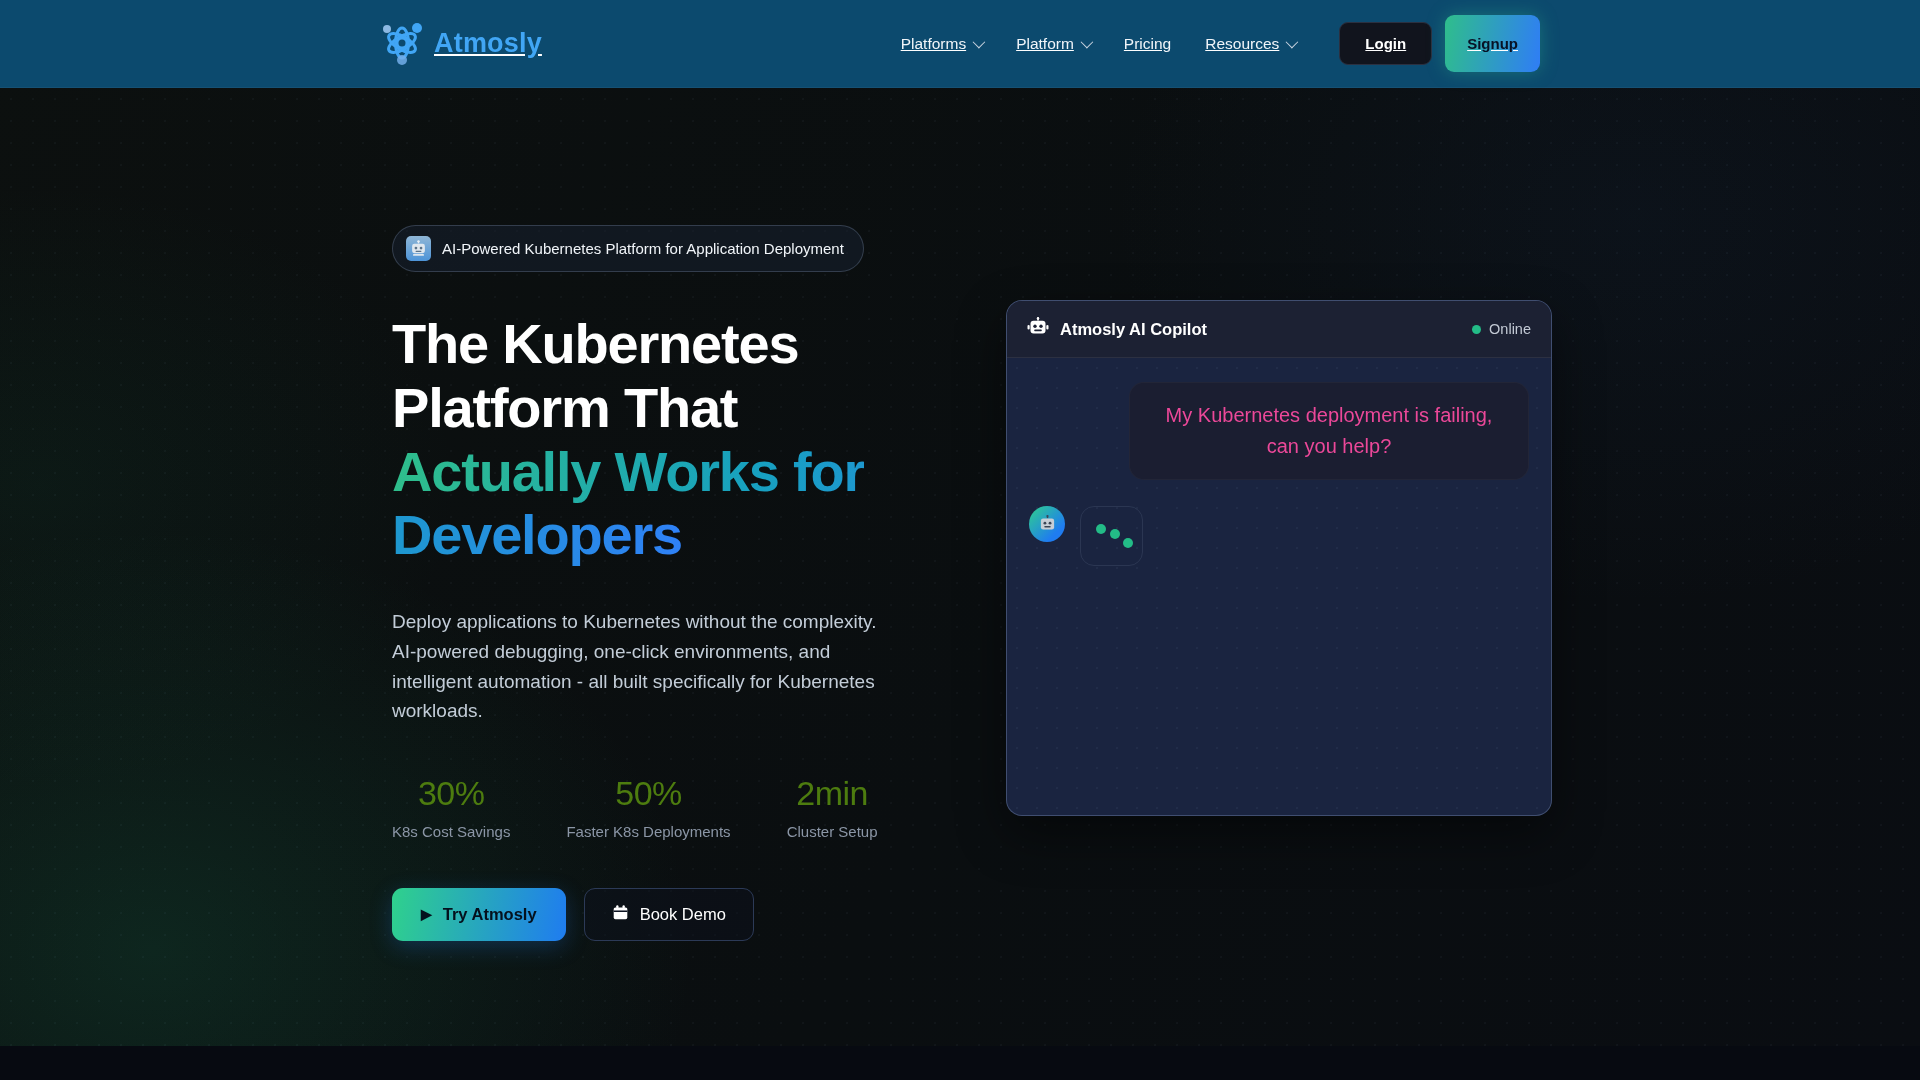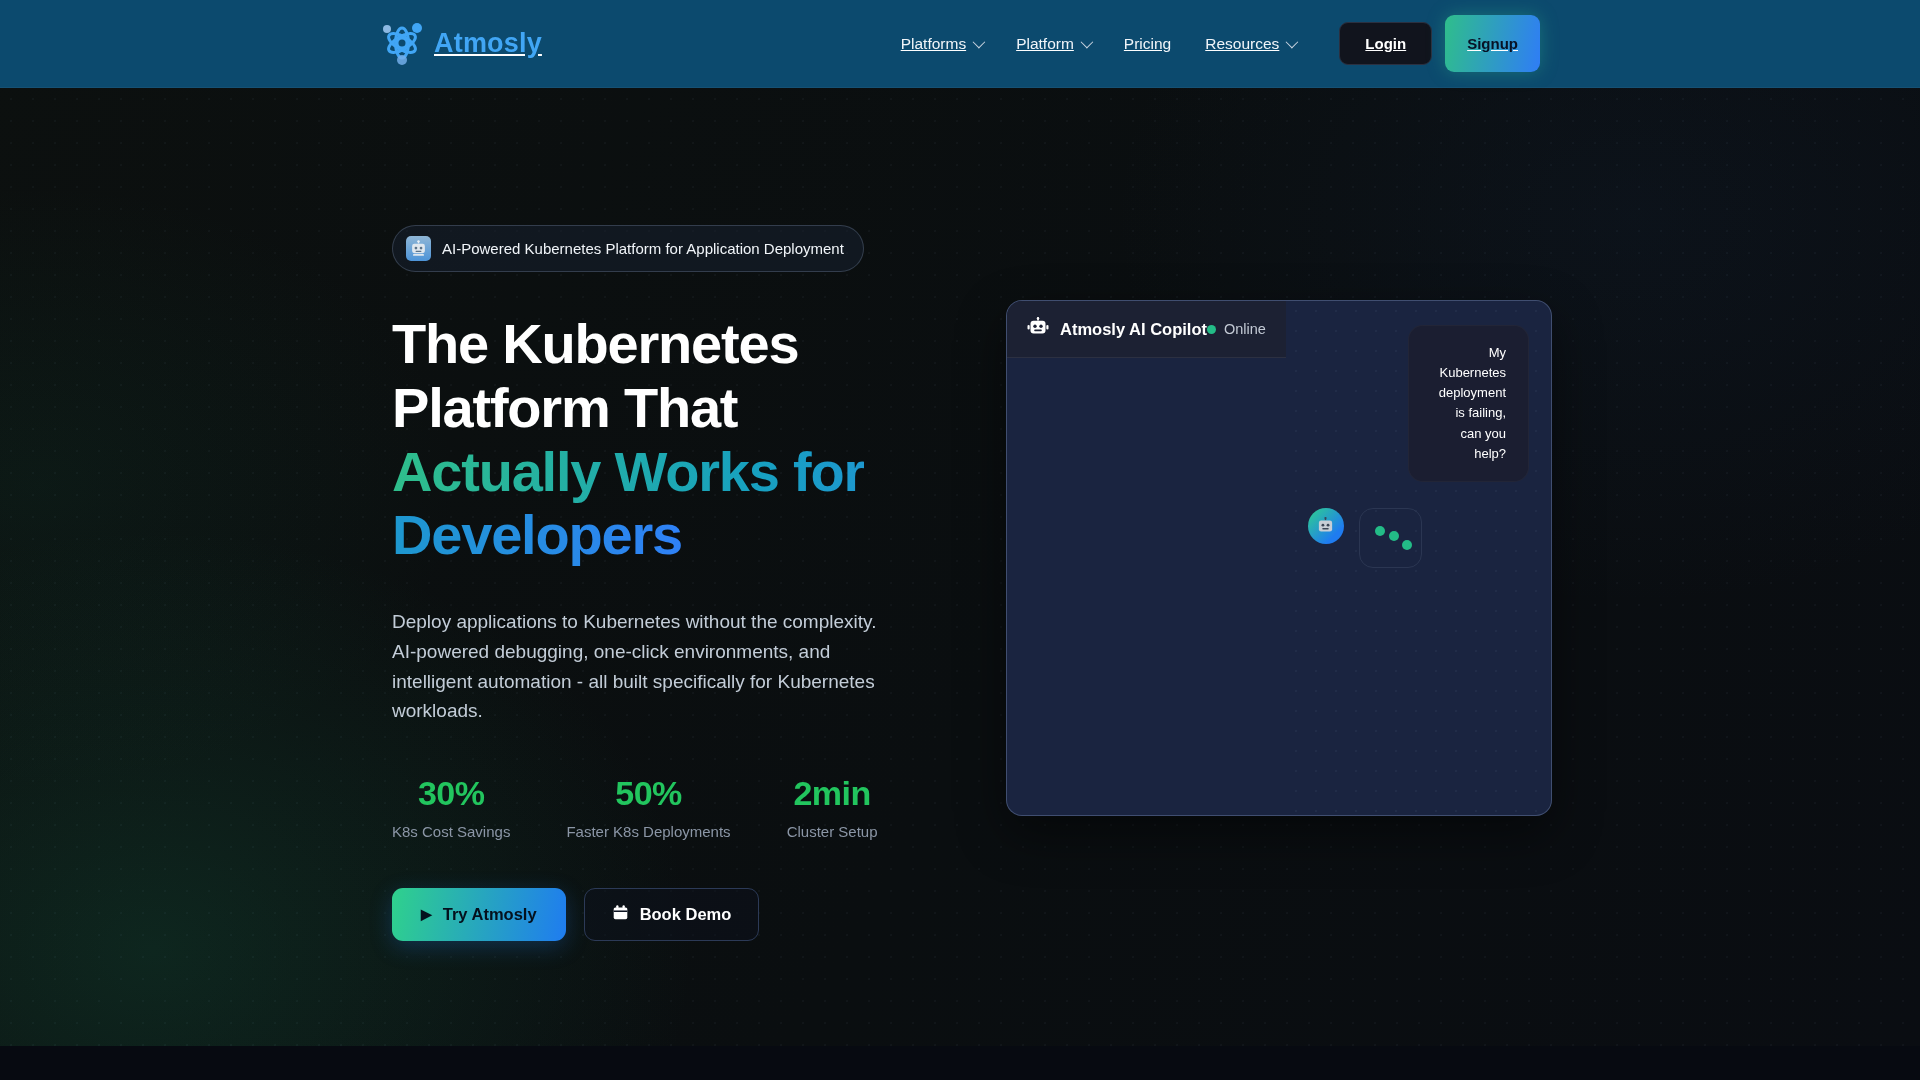--- a/index.html
+++ b/index.html
@@ -68,63 +68,63 @@
     background:linear-gradient(180deg,#8fb6d6 0%,#4d94d8 100%);
     display:flex; align-items:center; justify-content:center; }
   h1 { margin-top:40px; font-size:56px; line-height:1.14; font-weight:700; letter-spacing:-1.2px; }
   .grad-text {
     background:linear-gradient(90deg,#2fbe8b 0%,#17a0c0 48%,#2f81f7 100%);
     -webkit-background-clip:text; background-clip:text; color:transparent;
   }
   .hero-desc { margin-top:40px; width:505px; font-size:19px; line-height:1.56; color:#c3cdd8; }
   .stats { margin-top:48px; display:flex; gap:56px; }
   .stat { text-align:center; }
-  .stat-value { font-size:34px; font-weight:700; color:#22c55e; letter-spacing:-0.5px; }
+  .stat-value { font-size:34px; font-weight:400; color:#4d7c0f; letter-spacing:-0.5px; }
   .stat-label { margin-top:10px; font-size:15px; color:#8b96a6; }
   .cta-row { margin-top:48px; display:flex; gap:18px; }
   .btn-primary {
     display:inline-flex; align-items:center; gap:11px;
     padding:15px 29px; font-size:16.5px; font-weight:700; color:#04101d;
     background:linear-gradient(100deg,#2fd18c 0%,#1f7cf0 100%);
     border:none; border-radius:11px; cursor:pointer;
     box-shadow:0 6px 22px rgba(31,124,240,0.25);
   }
   .play-glyph { font-size:14px; color:#04101d; }
   .btn-secondary {
     display:inline-flex; align-items:center; gap:11px;
-    padding:15px 27px; font-size:16.5px; font-weight:700; color:#fff;
+    padding:15px 27px; font-size:16.5px; font-weight:400; color:#fff;
     background:rgba(13,18,30,0.45); border:1px solid #2c3a57; border-radius:11px; cursor:pointer;
   }
   
   .chat-col { margin-left:auto; margin-top:75px; }
   .chat-widget {
     width:546px; height:516px; border-radius:16px; overflow:hidden;
     border:1px solid rgba(110,130,170,0.45);
     background:#1a2440;
     box-shadow:0 18px 50px rgba(0,0,0,0.45);
-    display:flex; 
+    display:flex; flex-direction:column;
   }
   .chat-header {
     height:57px; flex:0 0 auto; padding:0 20px;
     background:#1c2133;
     border-bottom:1px solid rgba(255,255,255,0.07);
     display:flex; align-items:center;
   }
   .chat-title { margin-left:11px; font-size:16.5px; font-weight:700; color:#fff; }
   .chat-status { margin-left:auto; display:flex; align-items:center; gap:8px; font-size:14.5px; color:#c2c9d4; }
   .status-dot { width:9px; height:9px; border-radius:50%; background:#23bc87; }
   .chat-body {
     flex:1; padding:24px 22px; position:relative;
     background-image:radial-gradient(rgba(160,200,230,0.05) 1px, transparent 1px);
     background-size:20px 20px;
   }
   .msg-user {
     margin-left:100px; padding:17px 22px; border-radius:15px;
     background:#1b1e31; border:1px solid rgba(255,255,255,0.03);
-    font-size:13px; line-height:1.55; color:#ffffff; text-align:right;
+    font-size:20px; line-height:1.55; color:#ec4899; text-align:center;
   }
   .bot-row { margin-top:26px; display:flex; align-items:flex-start; gap:15px; }
   .bot-avatar {
     width:36px; height:36px; border-radius:50%;
     background:linear-gradient(135deg,#2fd18c 0%,#1f7cf0 75%);
     display:flex; align-items:center; justify-content:center; flex:0 0 auto;
   }
   .typing-box {
     width:63px; height:60px; border-radius:14px;
     border:1px solid #2b3652; position:relative;

